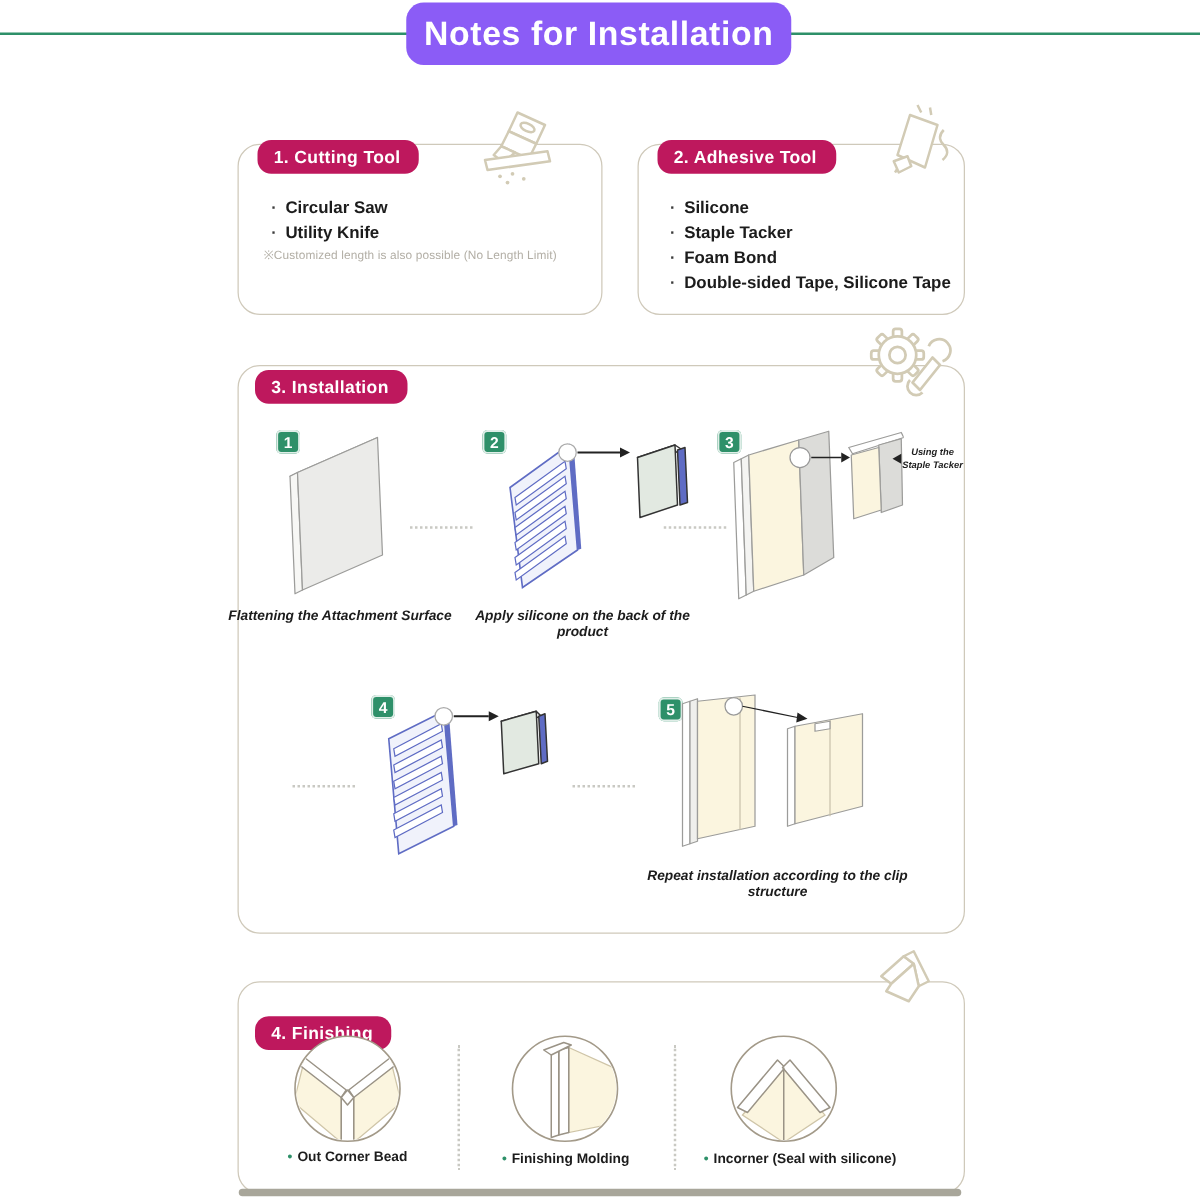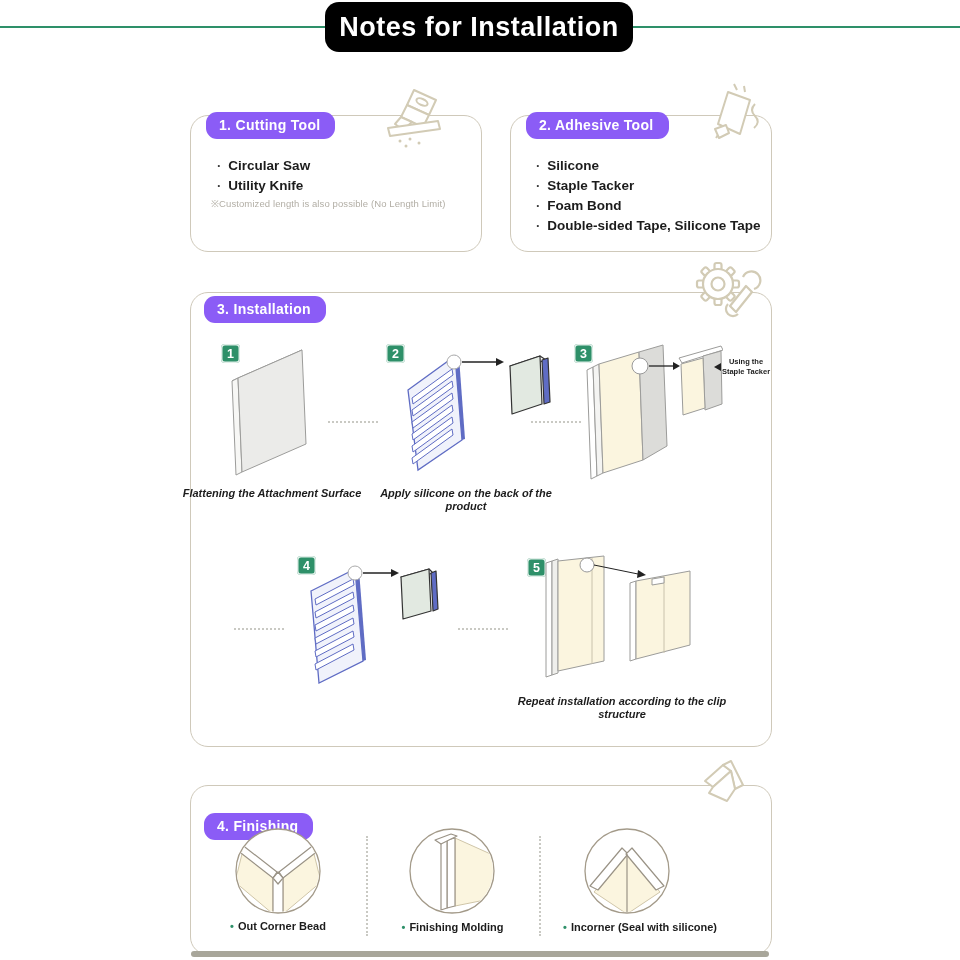--- a/index.html
+++ b/index.html
@@ -2,45 +2,45 @@
 <html><head>
 <meta charset="utf-8">
 <style>
   html,body{margin:0;padding:0;background:#fff;}
   #page{position:relative;width:960px;height:960px;background:#fff;overflow:hidden;
         font-family:"Liberation Sans",sans-serif;color:#1c1c1c;}
   .abs{position:absolute;}
 
   
   .header-rule{left:0;top:26px;width:960px;height:2px;background:#2E9069;}
-  .title-banner{left:325px;top:2px;width:308px;height:50px;background:#000000;border-radius:14px;
+  .title-banner{left:325px;top:2px;width:308px;height:50px;background:#8b5cf6;border-radius:14px;
         display:flex;align-items:center;justify-content:center;}
   .title-banner span{color:#fff;font-size:27px;font-weight:bold;letter-spacing:.5px;}
 
   
   .sec-box{border:1.5px solid #cfc9ba;border-radius:18px;background:#fff;}
-  .sec-label{background:#8b5cf6;color:#fff;font-size:14px;font-weight:bold;letter-spacing:.3px;
+  .sec-label{background:#be185d;color:#fff;font-size:14px;font-weight:bold;letter-spacing:.3px;
         padding:5px 15px 6px 13px;border-radius:11px;white-space:nowrap;text-align:right;}
 
   
   .tool-list{font-size:13.5px;font-weight:bold;}
   .tool-item{margin-bottom:5px;display:flex;align-items:baseline;}
   .tool-item .dot{color:#3c3c3c;margin-right:7px;font-size:13px;}
   .note{font-size:9.5px;color:#b2aea5;letter-spacing:.1px;}
 
   
   .badge{width:19px;height:19px;background:#2E9069;border-radius:4px;color:#fff;font-size:12.5px;
         font-weight:bold;display:flex;align-items:center;justify-content:center;
         box-shadow:inset 0 0 0 1.5px rgba(255,255,255,.85);}
   .cap-block{text-align:center;font-style:italic;}
   .cap{font-size:11px;font-weight:bold;line-height:12.5px;}
   .sub{font-size:9px;color:#9e9e9a;line-height:11px;margin-top:2px;}
   .hdots{border-top:2px dotted #c9c9c3;height:0;}
   .vdots{border-left:2px dotted #c9c9c3;width:0;}
-  .annotation{font-size:7.5px;font-weight:bold;line-height:9.5px;text-align:center;}
+  .annotation{font-size:7.5px;font-weight:bold;line-height:9.5px;text-align:center;font-style:italic;}
 
   
   .fin-cap{font-size:11px;font-weight:bold;text-align:center;white-space:nowrap;}
   .fin-cap .dot{color:#2E9069;margin-right:4px;}
   .bottom-strip{left:191px;top:951px;width:578px;height:6px;background:#a8a69a;border-radius:5px;}
 </style>
 </head>
 <body>
 
 <div id="page">

